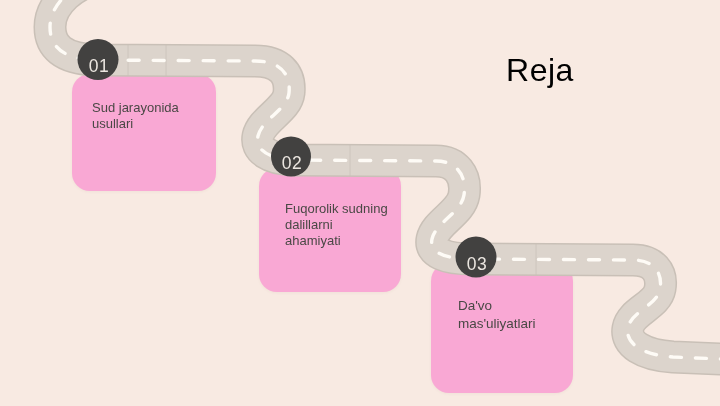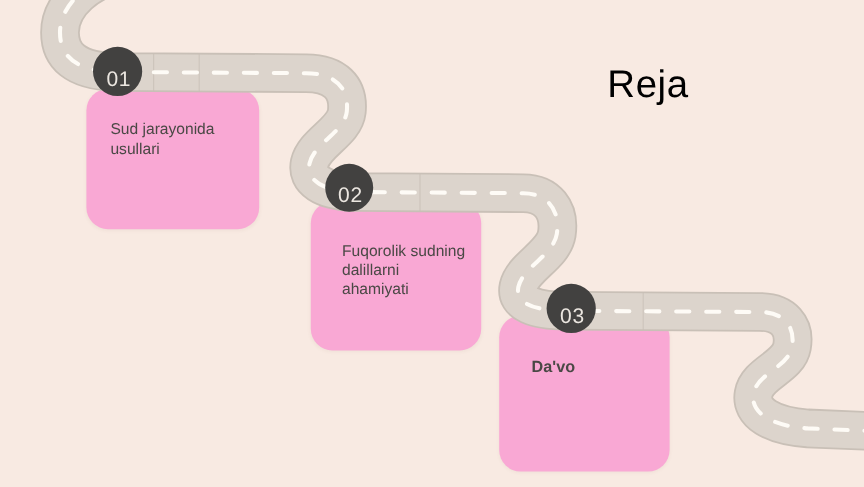--- a/index.html
+++ b/index.html
@@ -41,25 +41,24 @@
     left: 72px;  top: 74px;  width: 144px; height: 117px;
     padding: 26px 12px 0 20px;
     line-height: 16px;
   }
   .card-2 {
     left: 259px; top: 168px; width: 142px; height: 124px;
     padding: 33px 12px 0 26px;
     line-height: 16px;
   }
   .card-3 {
-    left: 416px; top: 263px; width: 142px; height: 130px;
+    left: 431px; top: 263px; width: 142px; height: 130px;
     padding: 34px 10px 0 27px;
     font-size: 13.5px;
     line-height: 18px;
-    font-weight: bold;
   }
   .card-line {
     white-space: nowrap;
   }
   svg.road-layer {
     position: absolute;
     left: 0;
     top: 0;
     z-index: 2;
     pointer-events: none;
@@ -81,20 +80,21 @@
 </div>
 
 <div class="step-card card-2">
   <div class="card-line">Fuqorolik sudning</div>
   <div class="card-line">dalillarni</div>
   <div class="card-line">ahamiyati</div>
 </div>
 
 <div class="step-card card-3">
   <div class="card-line">Da'vo</div>
+  <div class="card-line">mas'uliyatlari</div>
 </div>
 
 <svg class="road-layer" width="720" height="406" viewBox="0 0 720 406">
 
   <path d="M 104,-22 C 74,-18 50,4 50,27 C 50,46 62,59 96,60 L 255,61
            C 279,61 291,73 289,93 C 287,110 262,119 258,136 C 255,150 269,159 294,160
            L 436,161 C 456,161 467,175 464,195 C 461,213 436,222 432,239 C 429,253 446,259 472,259
            L 633,260 C 653,260 663,272 660,289 C 657,306 631,311 628,328 C 625,344 643,355 673,357
            L 745,360" fill="none" stroke-width="33" stroke-linecap="butt" stroke="#c9c0b7"></path>
 

